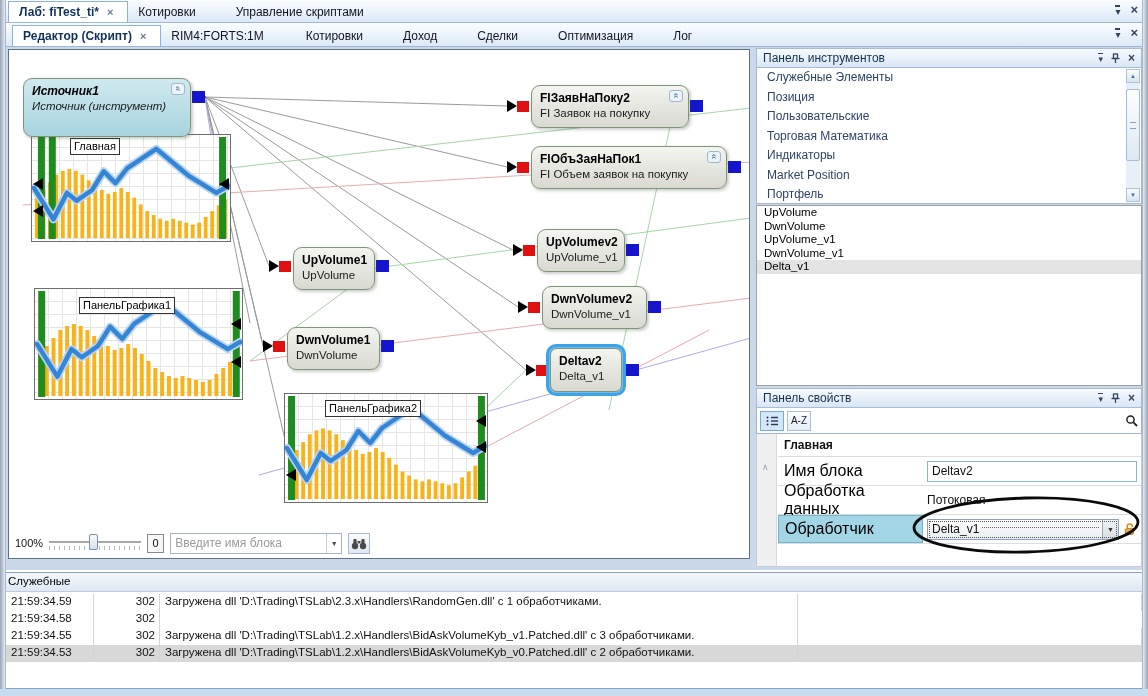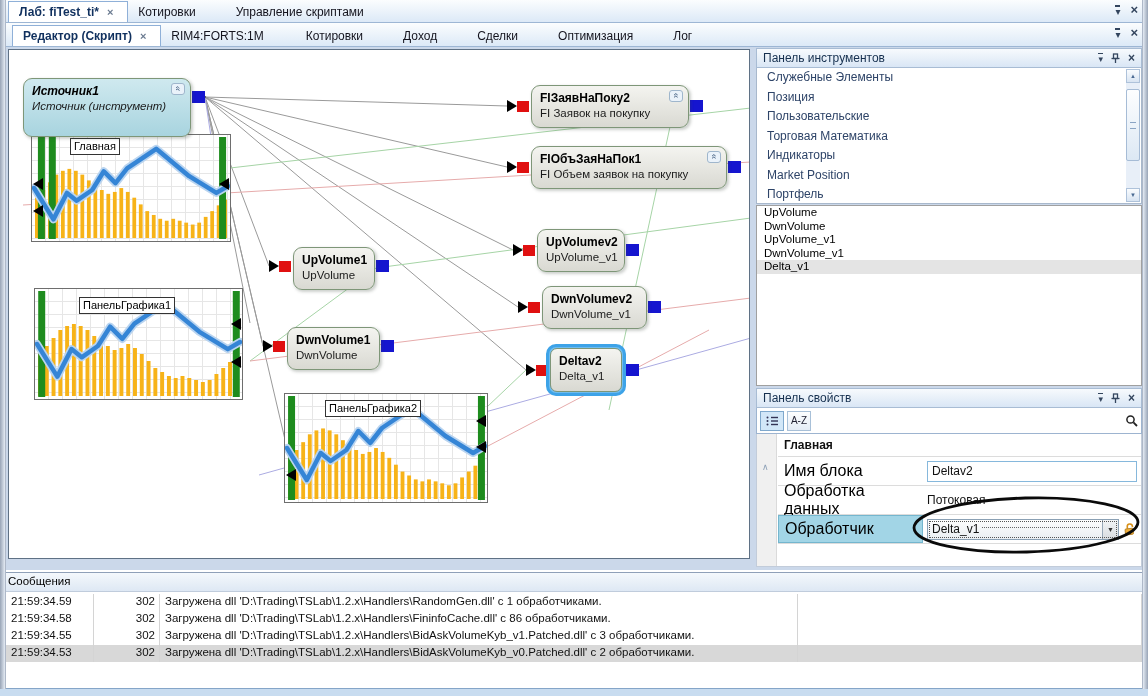--- a/index.html
+++ b/index.html
@@ -381,20 +381,42 @@
             <rect x="192.94" y="2" width="7" height="104" fill="#1E8C1E"></rect>
             <polyline points="2.0,54.0 21.8,86.0 35.7,59.0 45.6,67.0 61.4,56.0 73.3,37.0 85.2,49.0 97.0,34.0 126.7,14.0 160.4,42.0 188.1,59.0 200.0,52.0" fill="none" stroke="#B9D4F0" stroke-width="8" stroke-linejoin="round" stroke-linecap="round"></polyline>
             <polyline points="2.0,54.0 21.8,86.0 35.7,59.0 45.6,67.0 61.4,56.0 73.3,37.0 85.2,49.0 97.0,34.0 126.7,14.0 160.4,42.0 188.1,59.0 200.0,52.0" fill="none" stroke="#3585D6" stroke-width="4.5" stroke-linejoin="round" stroke-linecap="round"></polyline>
             <polygon points="11,75 11,87 1,81" fill="#000000"></polygon>
             <polygon points="201,21 201,33 191,27" fill="#000000"></polygon>
             <polygon points="201,47 201,59 191,53" fill="#000000"></polygon>
           </svg>
           <div class="cp-label" style="left: 40px; top: 6px;">ПанельГрафика2</div>
         </div>
       </div>
+    <div id="editor-toolbar">
+      <span id="zoom-label">100%</span>
+      <div id="zoom-slider">
+        <div class="track"></div>
+        <div class="ticks"></div>
+        <div class="thumb"></div>
+      </div>
+      <div id="zoom-reset">0</div>
+      <div id="block-search">
+        <input type="text" placeholder="Введите имя блока" style="">
+        <span class="dd">▼</span>
+      </div>
+      <div class="tool-btn">
+        <svg width="16" height="13" viewBox="0 0 16 13">
+          <circle cx="4" cy="9" r="3.2" fill="#4A4A4A"></circle>
+            <circle cx="12" cy="9" r="3.2" fill="#4A4A4A"></circle>
+          <rect x="2.4" y="2" width="3.2" height="5" rx="1" fill="#4A4A4A"></rect>
+          <rect x="10.4" y="2" width="3.2" height="5" rx="1" fill="#4A4A4A"></rect>
+          <rect x="6.5" y="4" width="3" height="2.4" fill="#4A4A4A"></rect>
+        </svg>
+      </div>
+    </div>
   </div>
 
   <div id="rightcol">
     <div id="toolbox-hdr" class="panel-hdr">
       <span class="t">Панель инструментов</span>
       <span class="hdr-icons">
         <span class="hi-menu">▾</span>
         <svg width="9" height="11">
             <g stroke="#33455E" stroke-width="1.3" fill="none">
               <rect x="2.5" y="1" width="4" height="4.5"></rect>
@@ -501,33 +523,32 @@
               <rect x="2" y="6.5" width="8" height="6" rx="1" fill="#EFAE3C" stroke="#B07818" stroke-width="0.8"></rect>
             </svg>
           </div>
         </div>
       </div>
     </div>
   </div>
 </div>
 
 <div id="messages">
-  <div id="msg-title">Сообщения</div>
+  <div id="msg-title">Служебные</div>
   <div id="msg-table">
     <div id="msg-rows">
         <div class="mrow">
           <div class="time">21:59:34.59</div>
           <div class="num">302</div>
-          <div class="msg">Загружена dll 'D:\Trading\TSLab\1.2.x\Handlers\RandomGen.dll' с 1 обработчиками.</div>
+          <div class="msg">Загружена dll 'D:\Trading\TSLab\2.3.x\Handlers\RandomGen.dll' с 1 обработчиками.</div>
           <div></div>
         </div>
         <div class="mrow">
           <div class="time">21:59:34.58</div>
           <div class="num">302</div>
-          <div class="msg">Загружена dll 'D:\Trading\TSLab\1.2.x\Handlers\FininfoCache.dll' с 86 обработчиками.</div>
           <div></div>
         </div>
         <div class="mrow">
           <div class="time">21:59:34.55</div>
           <div class="num">302</div>
           <div class="msg">Загружена dll 'D:\Trading\TSLab\1.2.x\Handlers\BidAskVolumeKyb_v1.Patched.dll' с 3 обработчиками.</div>
           <div></div>
         </div>
         <div class="mrow sel">
           <div class="time">21:59:34.53</div>

